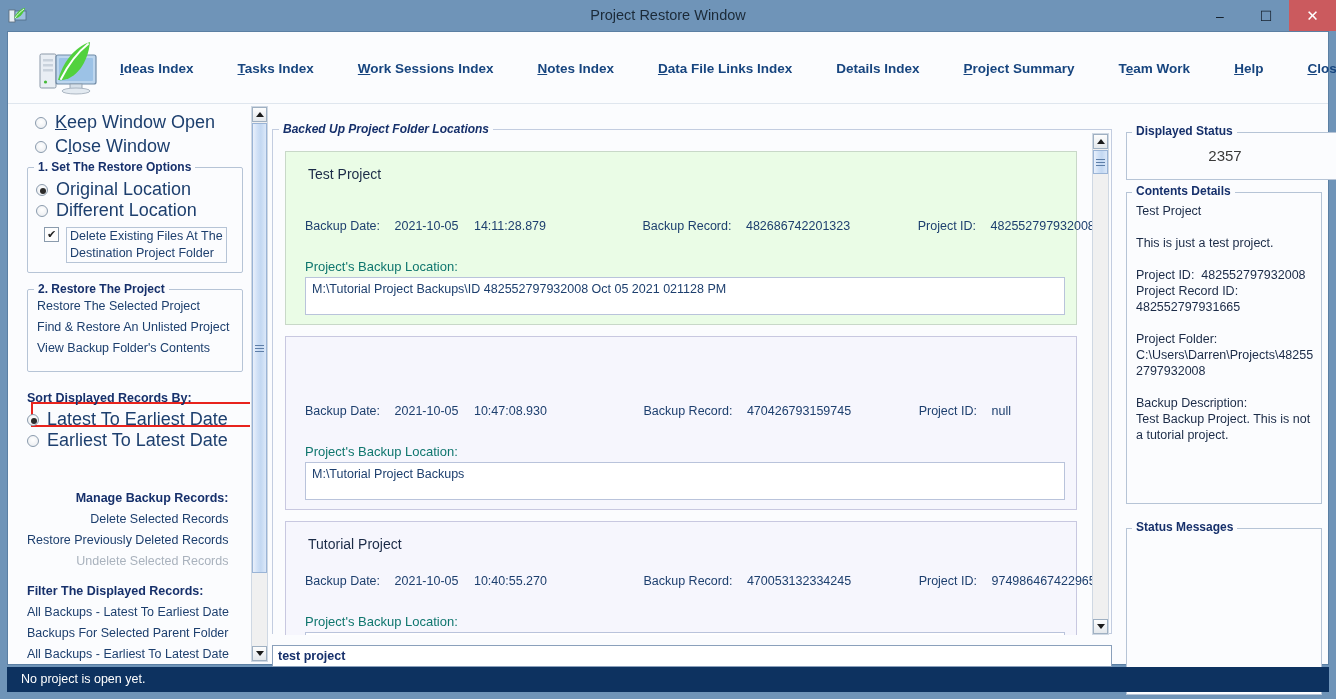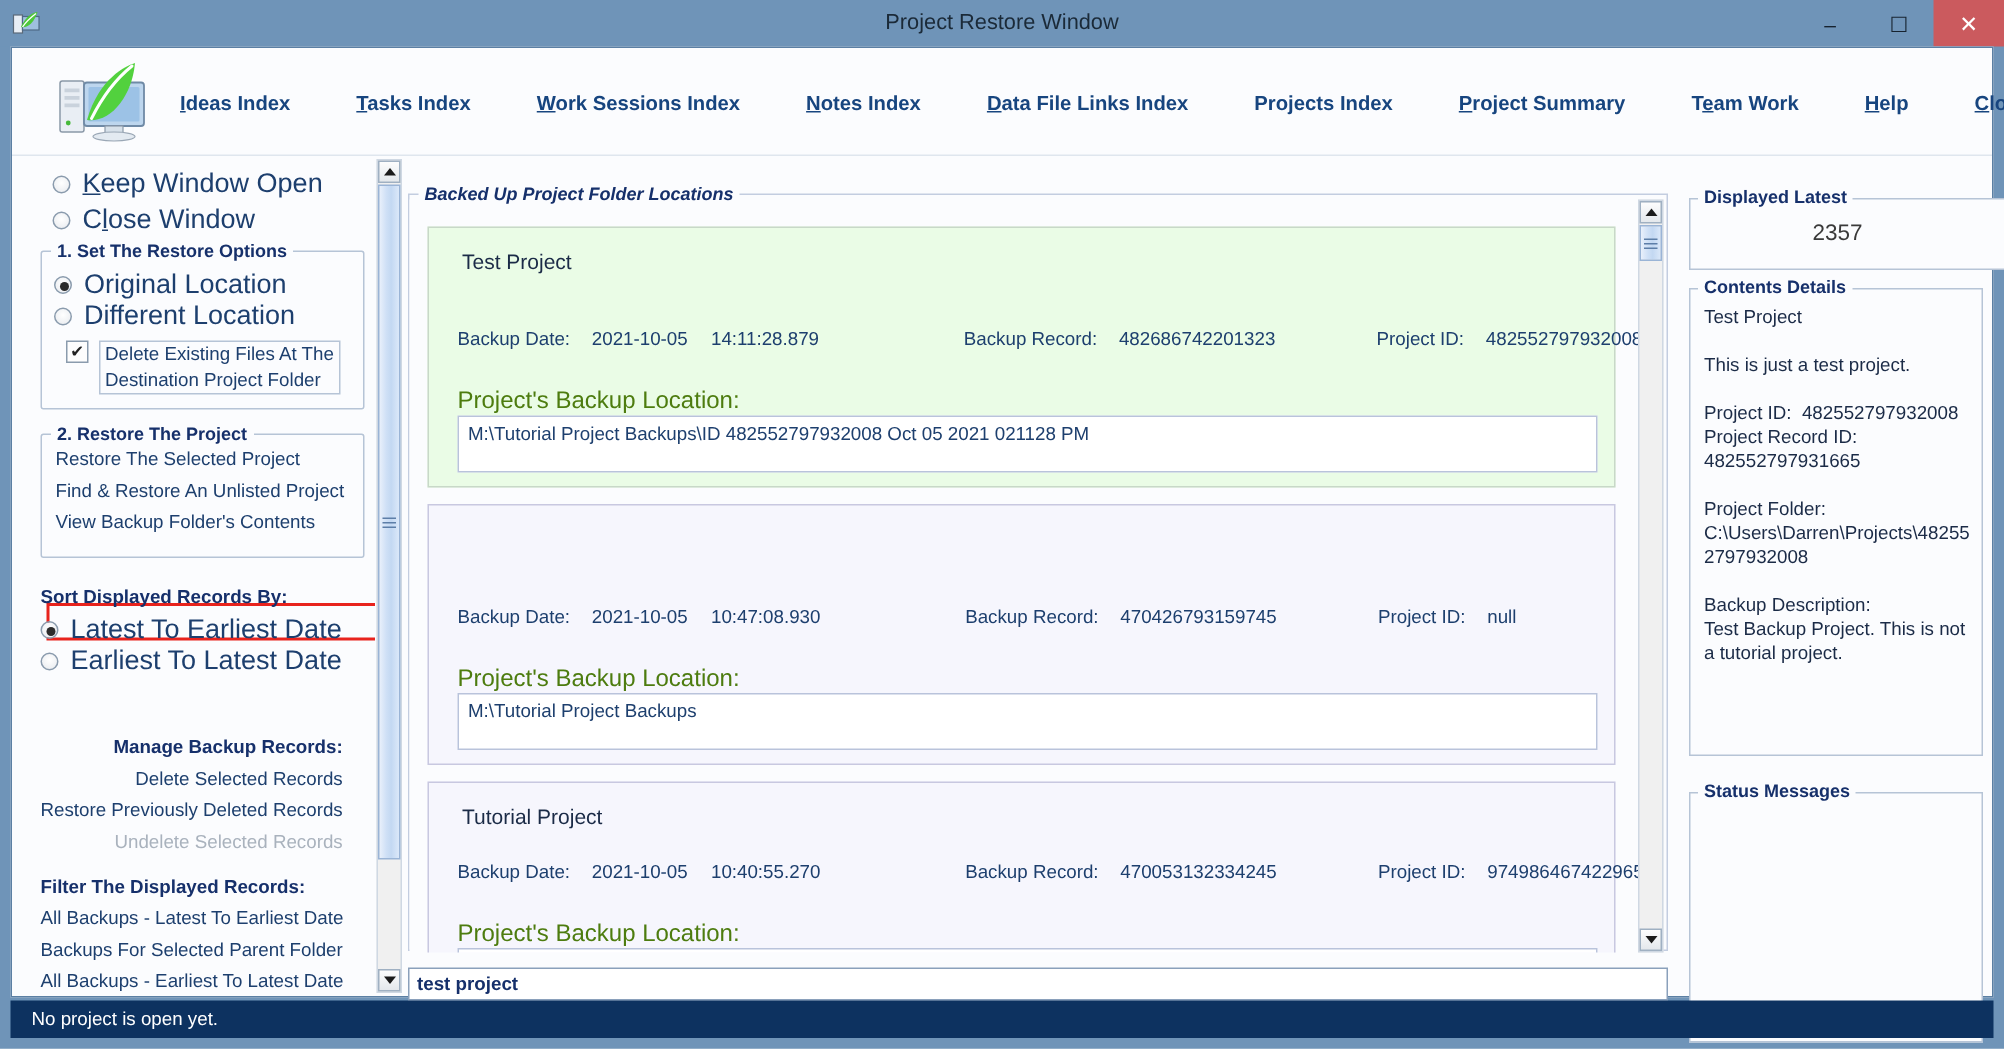--- a/index.html
+++ b/index.html
@@ -161,21 +161,21 @@
     border: 1px solid #c8c8e0; background: #f6f6fd;
   }
   .card.selected { background: #eafce6; border-color: #c8d8c8; }
   .card-title {
     position: absolute; left: 22px; top: 14px;
     font-size: 14px; color: #1b2b47;
   }
   .row { position: absolute; left: 19px; font-size: 12.5px; color: #1d3f6e; white-space: nowrap; }
   .fld-label { display: inline-block; color: #1d3f6e; }
   .fld-val { display: inline-block; color: #1d3f6e; }
-  .loc-label { position: absolute; left: 19px; font-size: 16px; color: #4d7c0f; }
+  .loc-label { position: absolute; left: 19px; font-size: 13px; color: #0f766e; }
   .loc-box {
     position: absolute; left: 19px; width: 760px; height: 38px;
     border: 1px solid #b9c3db; background: #ffffff;
     font-size: 12.5px; color: #1d3f6e;
     padding: 4px 6px; overflow: hidden; white-space: nowrap;
   }
 
   
   #searchbar {
     position: absolute; left: 264px; top: 613px; width: 840px; height: 54px;
@@ -262,21 +262,21 @@
           <path d="M22 42 C30 14, 48 6, 54 4 C52 26, 38 44, 22 42 Z" fill="#52d13e"></path>
           <path d="M52 6 C42 14, 32 27, 25 41" stroke="#ffffff" stroke-width="2" fill="none" stroke-linecap="round"></path>
         </svg>
       </div>
       <div id="menu">
         <div class="menu-item"><span class="mn">I</span>deas Index</div>
         <div class="menu-item"><span class="mn">T</span>asks Index</div>
         <div class="menu-item"><span class="mn">W</span>ork Sessions Index</div>
         <div class="menu-item"><span class="mn">N</span>otes Index</div>
         <div class="menu-item"><span class="mn">D</span>ata File Links Index</div>
-        <div class="menu-item">Projects Index</div>
+        <div class="menu-item">Details Index</div>
         <div class="menu-item"><span class="mn">P</span>roject Summary</div>
         <div class="menu-item">T<span class="mn">e</span>am Work</div>
         <div class="menu-item"><span class="mn">H</span>elp</div>
         <div class="menu-item"><span class="mn">C</span>lose Program</div>
       </div>
     </div>
 
     <div id="sidebar">
 
       <div class="radio-row" style="position:absolute;left:8px;top:6px;">
@@ -432,21 +432,21 @@
       <input id="search-input" type="text" value="test project" style="">
       <div class="sbtn" id="btn-search"><span class="mn">S</span>earch</div>
       <div class="sbtn" id="btn-reset"><span class="mn">R</span>eset</div>
     </div>
 
     <div id="right">
 
       <div class="rgrp" style="top:0;width:216px;height:48px;">
         <div id="records-count">2357</div>
       </div>
-      <div class="rgrp-legend" style="top:-8px;">Displayed Latest</div>
+      <div class="rgrp-legend" style="top:-8px;">Displayed Status</div>
 
       <div class="rgrp" style="top:60px;width:196px;height:312px;">
         <div id="details-text">Test Project
 
 This is just a test project.
 
 Project ID:  482552797932008
 Project Record ID:
 482552797931665
 

